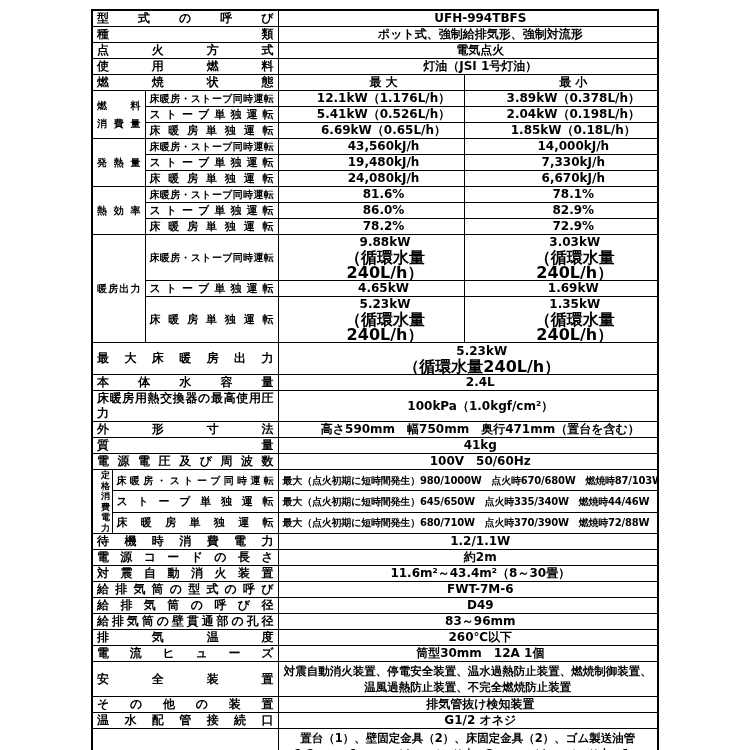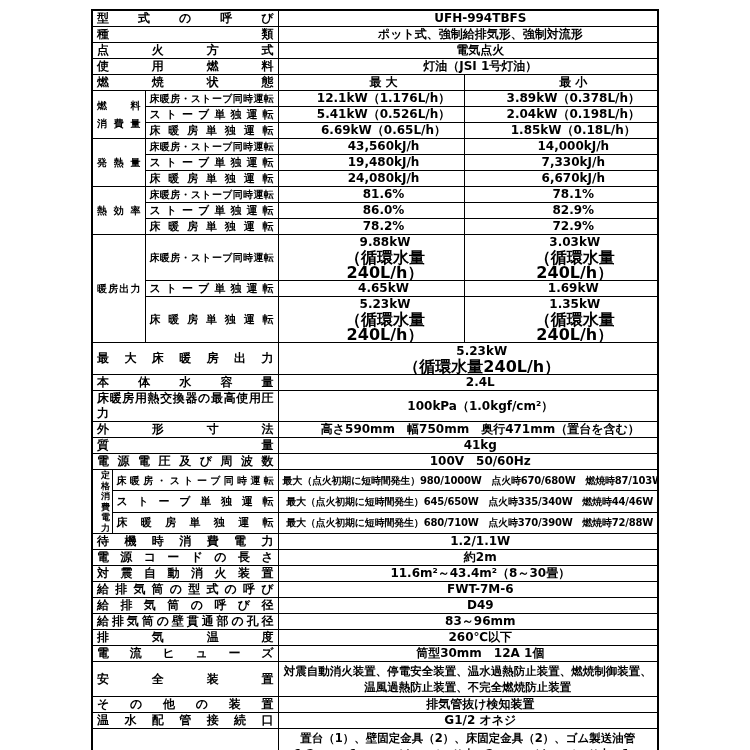--- a/index.html
+++ b/index.html
@@ -16,21 +16,21 @@
   .lab,.glab,.slab{text-align:justify;text-align-last:justify;
                    -moz-text-align-last:justify;text-justify:inter-character;}
   .glab{font-size:10px;white-space:pre-line;line-height:18px;}
   .slab{font-size:11px;white-space:nowrap;}
   .slab-sm{font-size:10px;letter-spacing:-0.2px;margin-left:40px;}
   .vgroup{font-size:9px;line-height:10.5px;padding:0 8px;text-align:center;
           white-space:pre-line;font-weight:bold;}
   .val{text-align:center;padding-left:29px;}
   .val2{text-align:center;line-height:15px;padding-left:32px;}
   .val2 .sub{font-size:16px;}
-  .small{font-size:10px;text-align:right;letter-spacing:-0.2px;white-space:nowrap;}
+  .small{font-size:10px;text-align:left;letter-spacing:-0.2px;white-space:nowrap;}
   .left{text-align:center;font-size:11.5px;line-height:16px;padding:1px 4px;}
 </style>
 </head>
 <body>
 
 <div class="table-wrap">
 <table class="spec">
   <colgroup>
     <col style="width:20px">
         <col style="width:33px">

